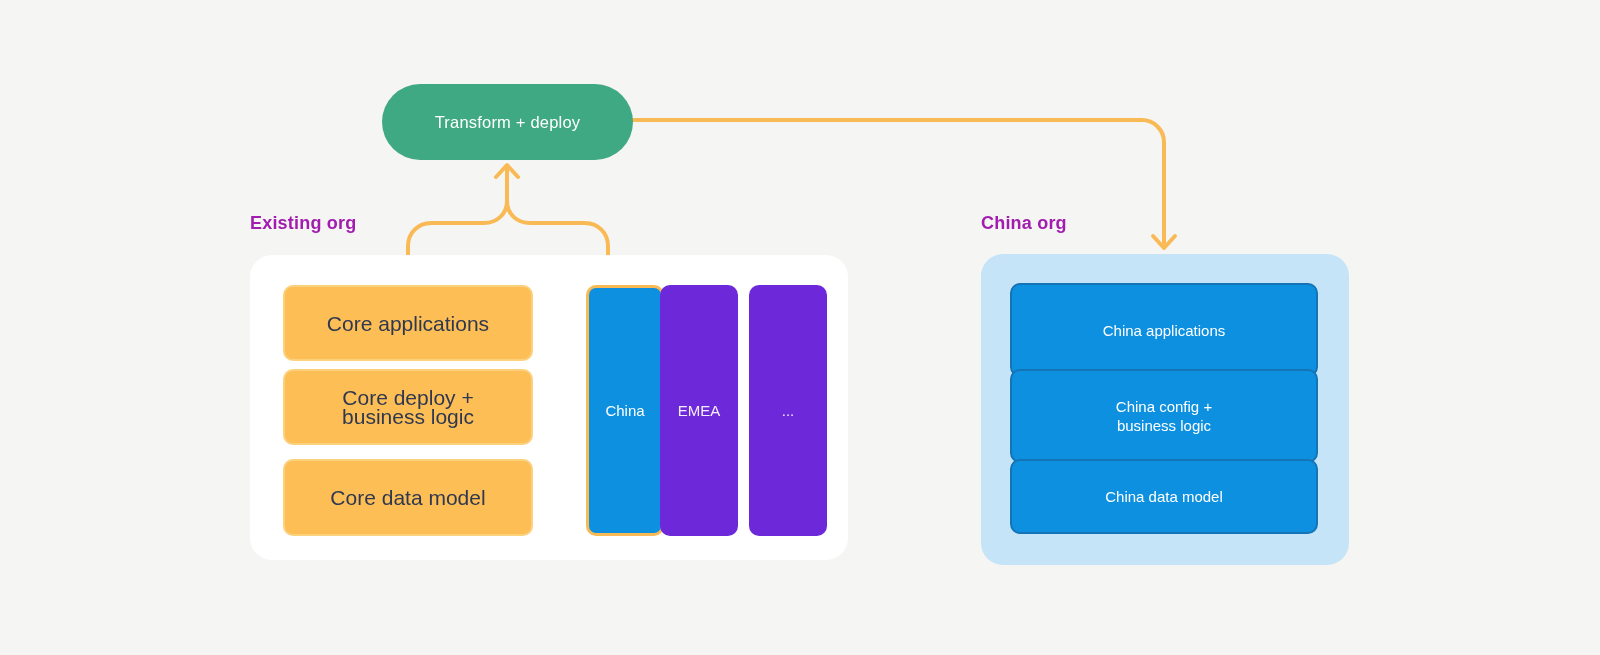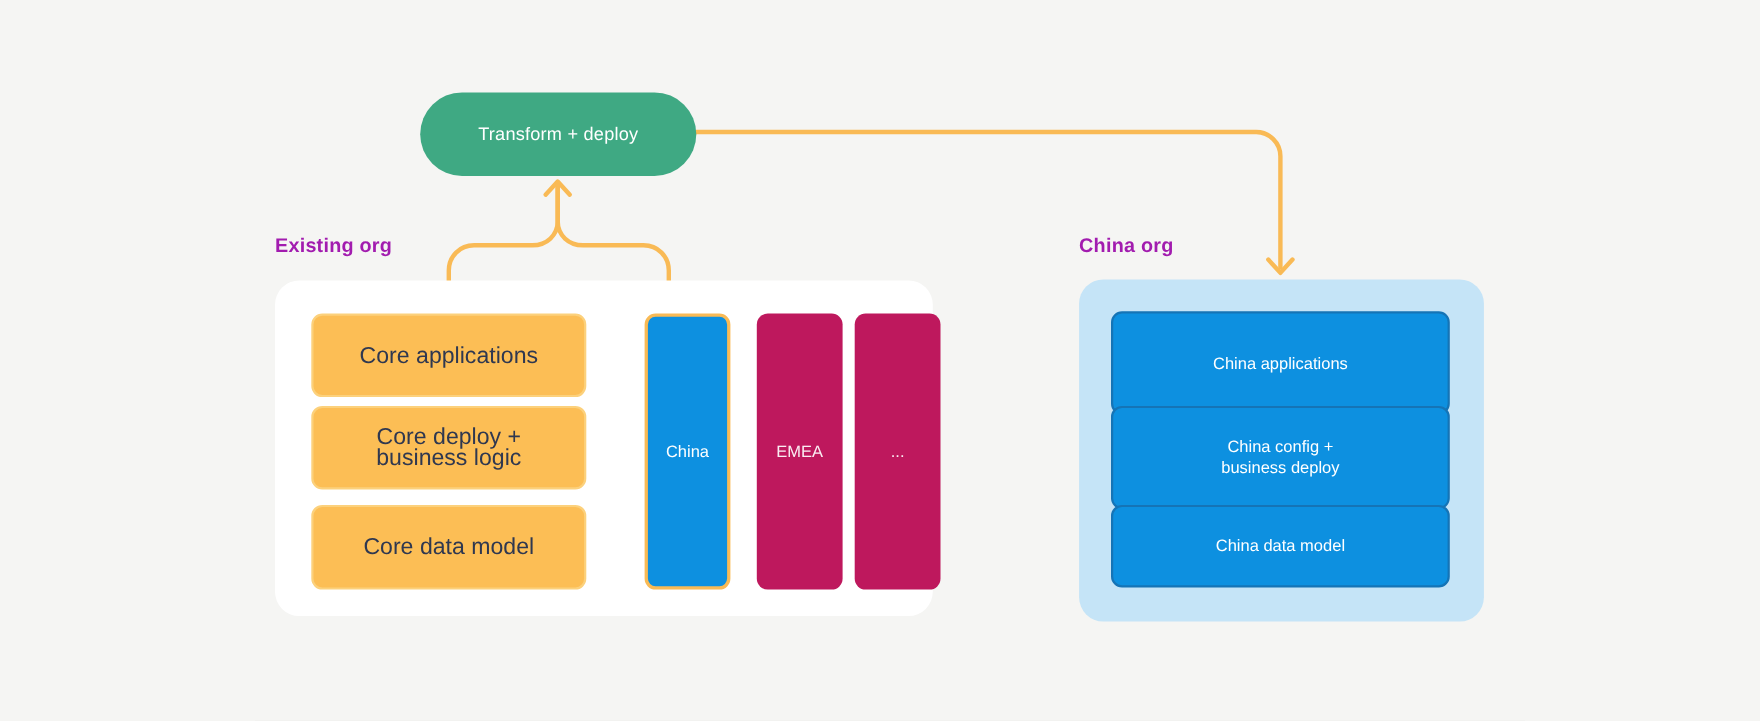--- a/index.html
+++ b/index.html
@@ -65,23 +65,22 @@
     border-radius:10px;box-sizing:border-box;
     display:flex;align-items:center;justify-content:center;text-align:center;
     font-size:15px;
   }
   .region-col.active{
     background:#0D90E0;
     border:3px solid #F9BA55;
     color:#ffffff;
   }
   .region-col.inactive{
-    background:#be185d;
+    background:#6d28d9;
     color:rgba(255,255,255,0.92);
-    margin-left:28px;
   }
   .region-col.c0{left:336px;}
   .region-col.c1{left:410px;}
   .region-col.c2{left:499px;}
   .china-box{
     position:absolute;left:29px;width:308px;height:94px;
     background:#0D90E0;
     border:2.5px solid #1574B6;
     border-radius:10px;
     box-sizing:border-box;
@@ -124,17 +123,17 @@
     <div class="core-box r2">Core data model</div>
 
     <div class="region-col active c0">China</div>
     <div class="region-col inactive c1">EMEA</div>
     <div class="region-col inactive c2">...</div>
   </div>
 
   <div class="container lightblue">
     <div class="china-box r0">China applications</div>
     <div class="china-box r1">China config +
-business deploy</div>
+business logic</div>
     <div class="china-box r2">China data model</div>
   </div>
 
 </div>
 
 </body></html>

